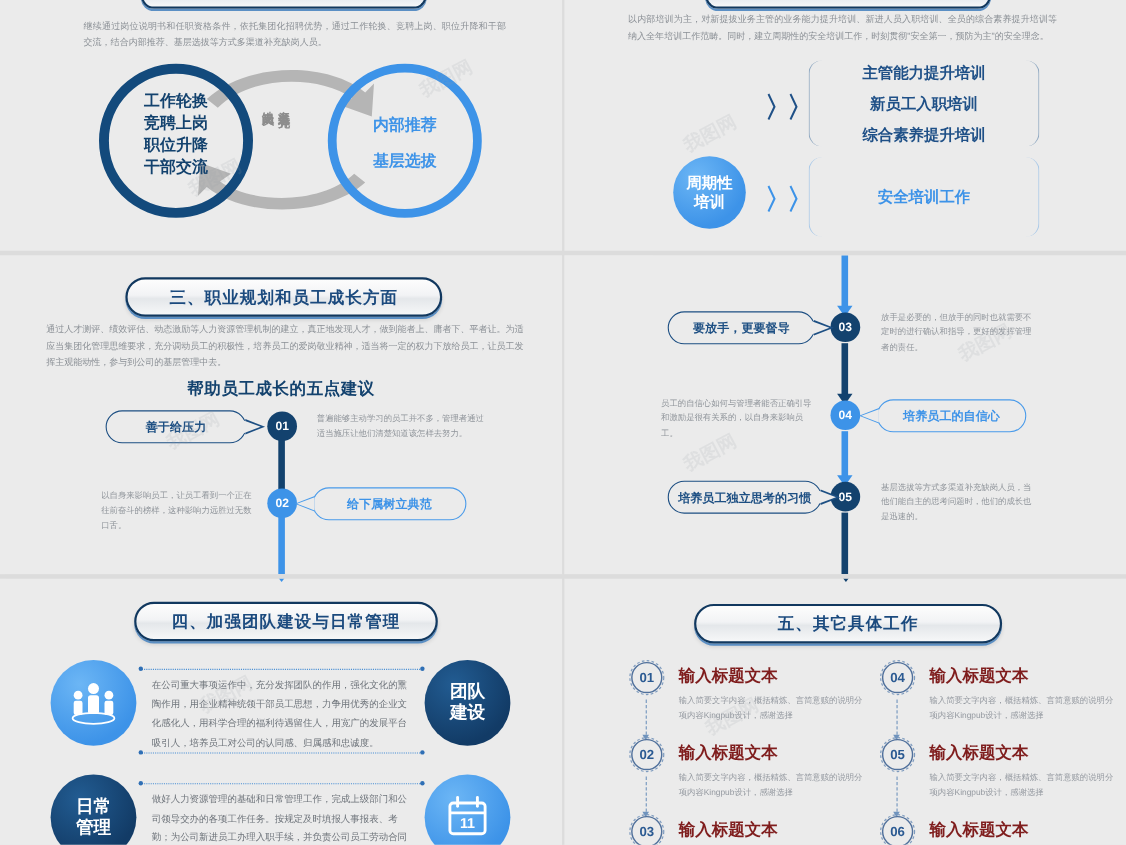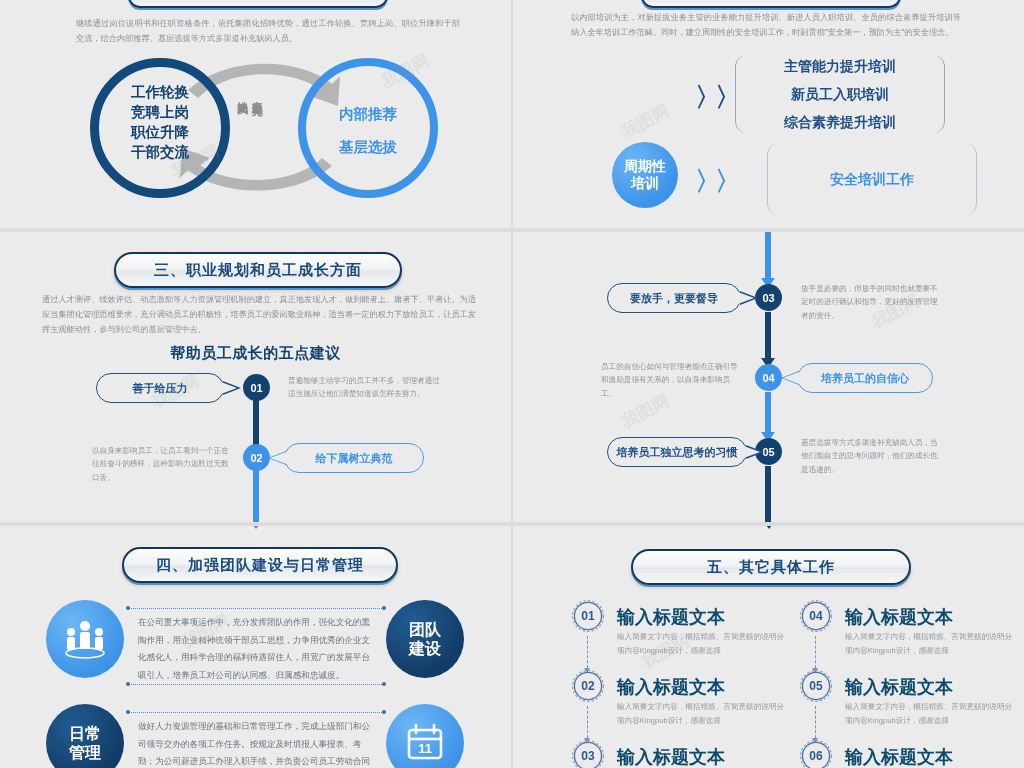--- a/index.html
+++ b/index.html
@@ -84,21 +84,21 @@
   .bigcirc{position:absolute;border-radius:50%;display:flex;align-items:center;justify-content:center;
            color:#fff;font-weight:bold;text-align:center;line-height:1.2;}
   .dotline{position:absolute;height:0;border-top:1.6px dotted #4a8fd4;}
   .dotcap{position:absolute;width:4px;height:4px;border-radius:50%;background:#2f6fb5;}
   .bl-body{position:absolute;font-size:8.6px;line-height:2.05;color:#6d737a;}
 
   
   .badge{position:absolute;width:34px;height:34px;display:flex;align-items:center;justify-content:center;}
   .badge svg{position:absolute;left:0;top:0;}
   .badge span{position:relative;font-size:12px;font-weight:bold;color:#2b5a92;}
-  .br-title{position:absolute;font-size:18px;font-weight:bold;color:#0c4a6e;}
+  .br-title{position:absolute;font-size:15px;font-weight:bold;color:#7f1d1d;}
   .br-desc{position:absolute;font-size:7.6px;line-height:1.85;color:#9499a0;width:170px;}
   .br-conn{position:absolute;width:0;border-left:1.4px dashed #6f93bd;}
   .br-conn-arrow{position:absolute;width:0;height:0;border-left:3.5px solid transparent;
                  border-right:3.5px solid transparent;border-top:5px solid #6f93bd;}
 
   
   .wm{position:absolute;color:rgba(150,155,162,.14);font-size:17px;font-weight:bold;
       transform:rotate(-28deg);pointer-events:none;white-space:nowrap;}
 </style>
 </head>
@@ -149,21 +149,21 @@
       <div class="brk-row" style="color:#1f5087;">主管能力提升培训</div>
       <div class="brk-row" style="color:#1f5087;">新员工入职培训</div>
       <div class="brk-row" style="color:#1f5087;">综合素养提升培训</div>
     </div>
 
     <div class="circ c-blue" style="left:99px;top:142px;width:66px;height:66px;">
       <span style="white-space:pre-line;">周期性
 培训</span>
     </div>
     <div class="chev" style="left:182px;top:164px;color:#3d93e8;">〉〉</div>
-    <div class="brk" style="left:222px;top:143px;width:210px;height:72px;border-color:#a8c8e8;margin-left:32px;">
+    <div class="brk" style="left:222px;top:143px;width:210px;height:72px;border-color:#a8c8e8;">
       <div class="brk-row" style="color:#3d93e8;">安全培训工作</div>
     </div>
   </div>
 
   <div class="slide s-ml">
     <div class="hdr" style="left:114px;top:20px;width:284px;">三、职业规划和员工成长方面</div>
 
     <div class="para" style="left:42px;top:60px;width:434px;">通过人才测评、绩效评估、动态激励等人力资源管理机制的建立，真正地发现人才，做到能者上、庸者下、平者让。为适应当集团化管理思维要求，充分调动员工的积极性，培养员工的爱岗敬业精神，适当将一定的权力下放给员工，让员工发挥主观能动性，参与到公司的基层管理中去。</div>
 
     <div class="subtitle" style="left:0;top:112px;width:511px;text-align:center;">帮助员工成长的五点建议</div>

